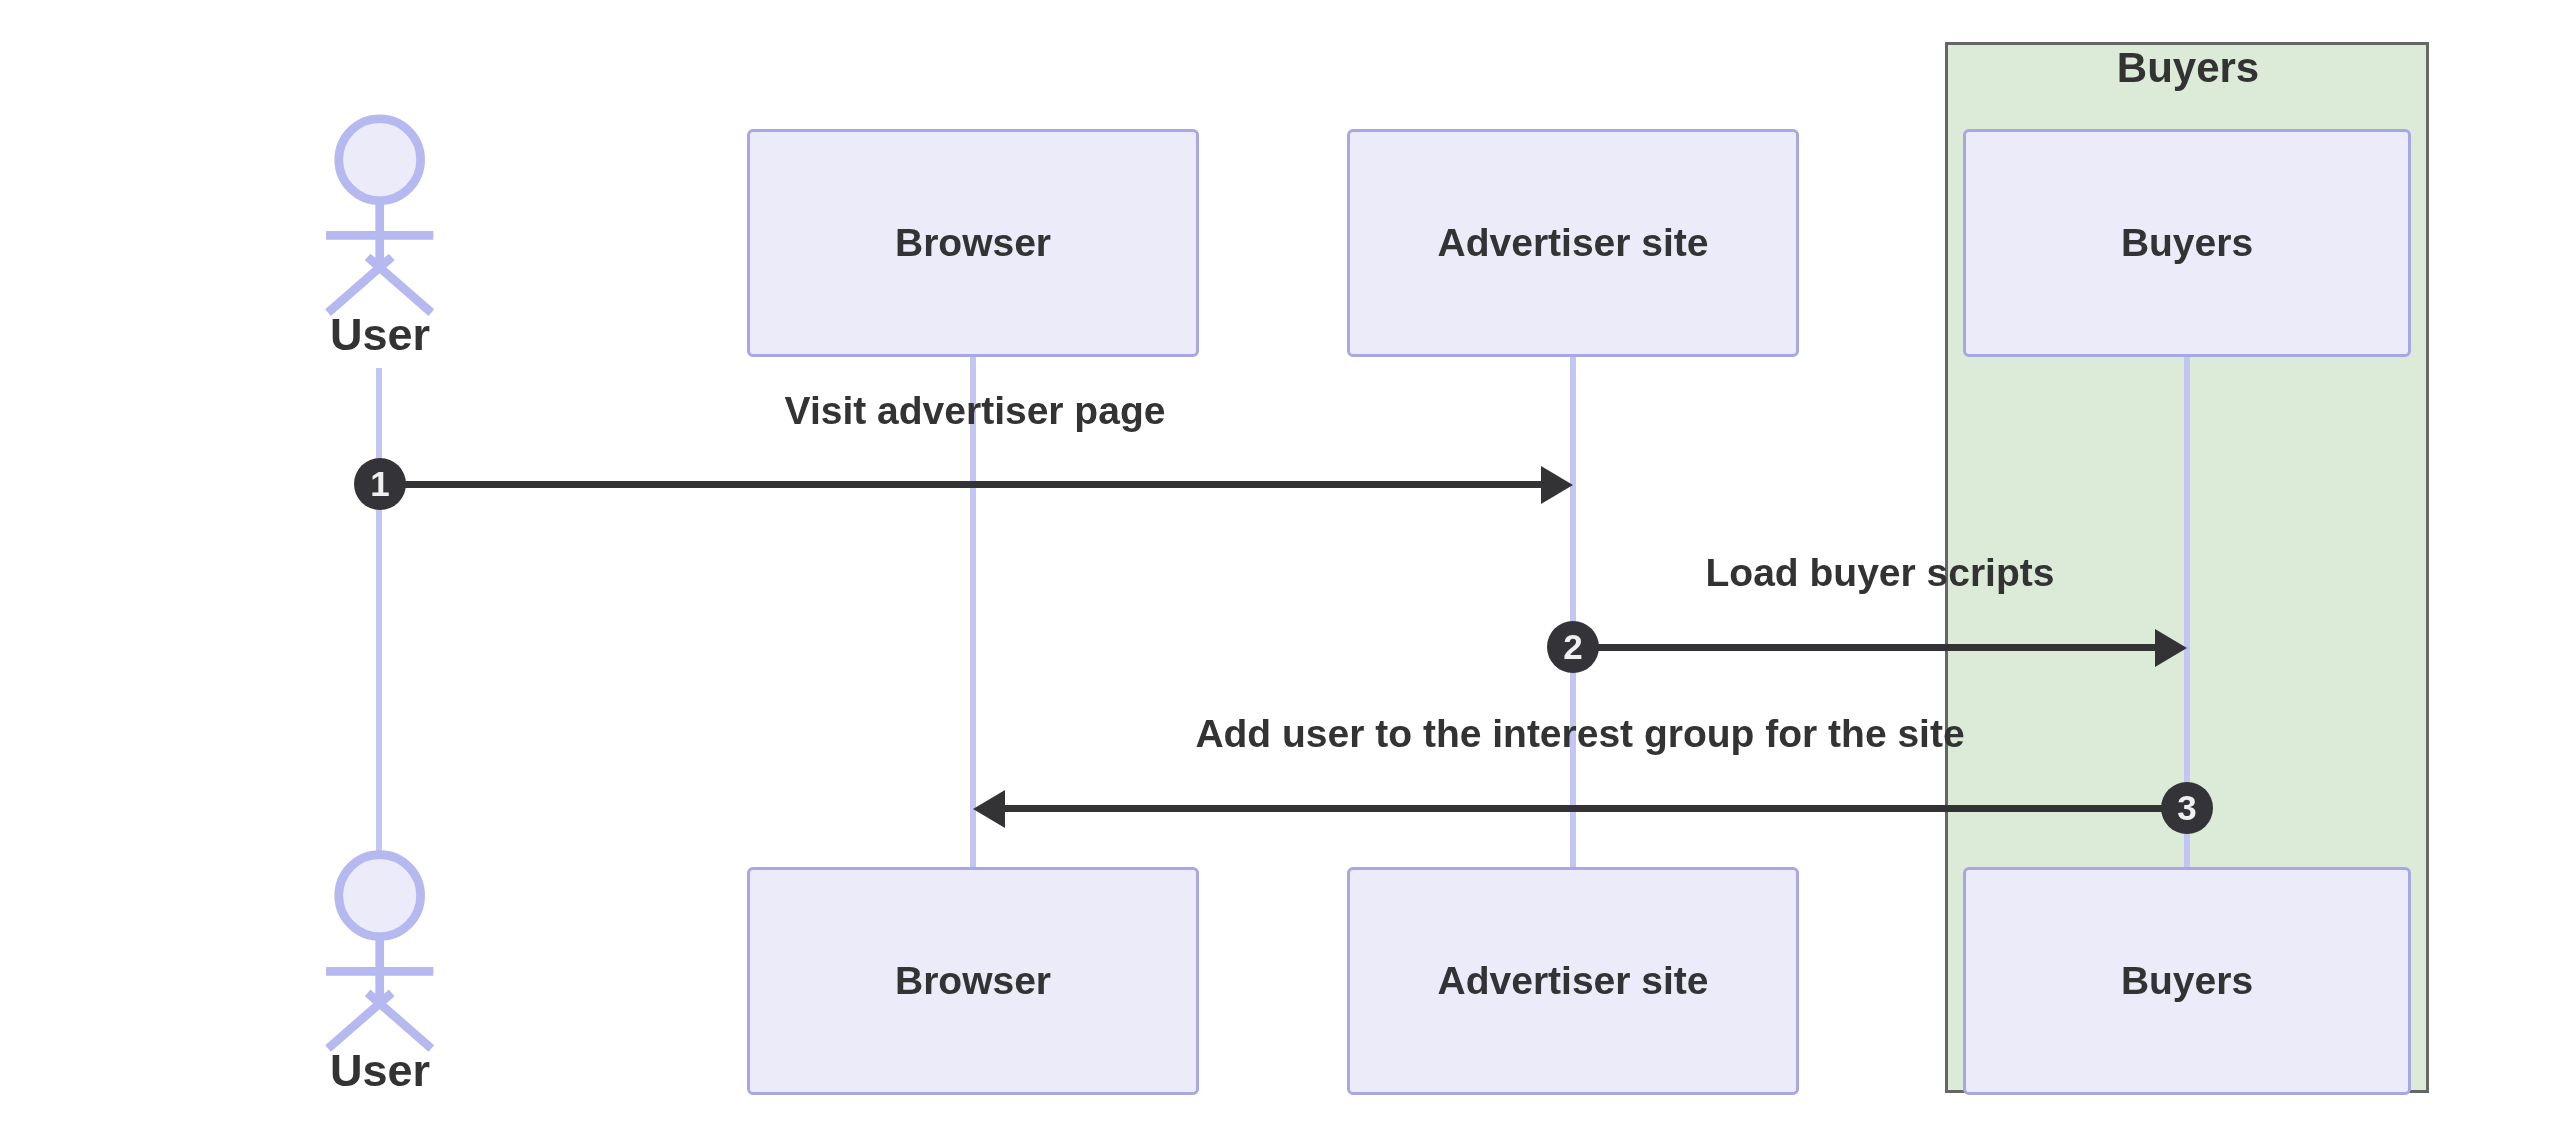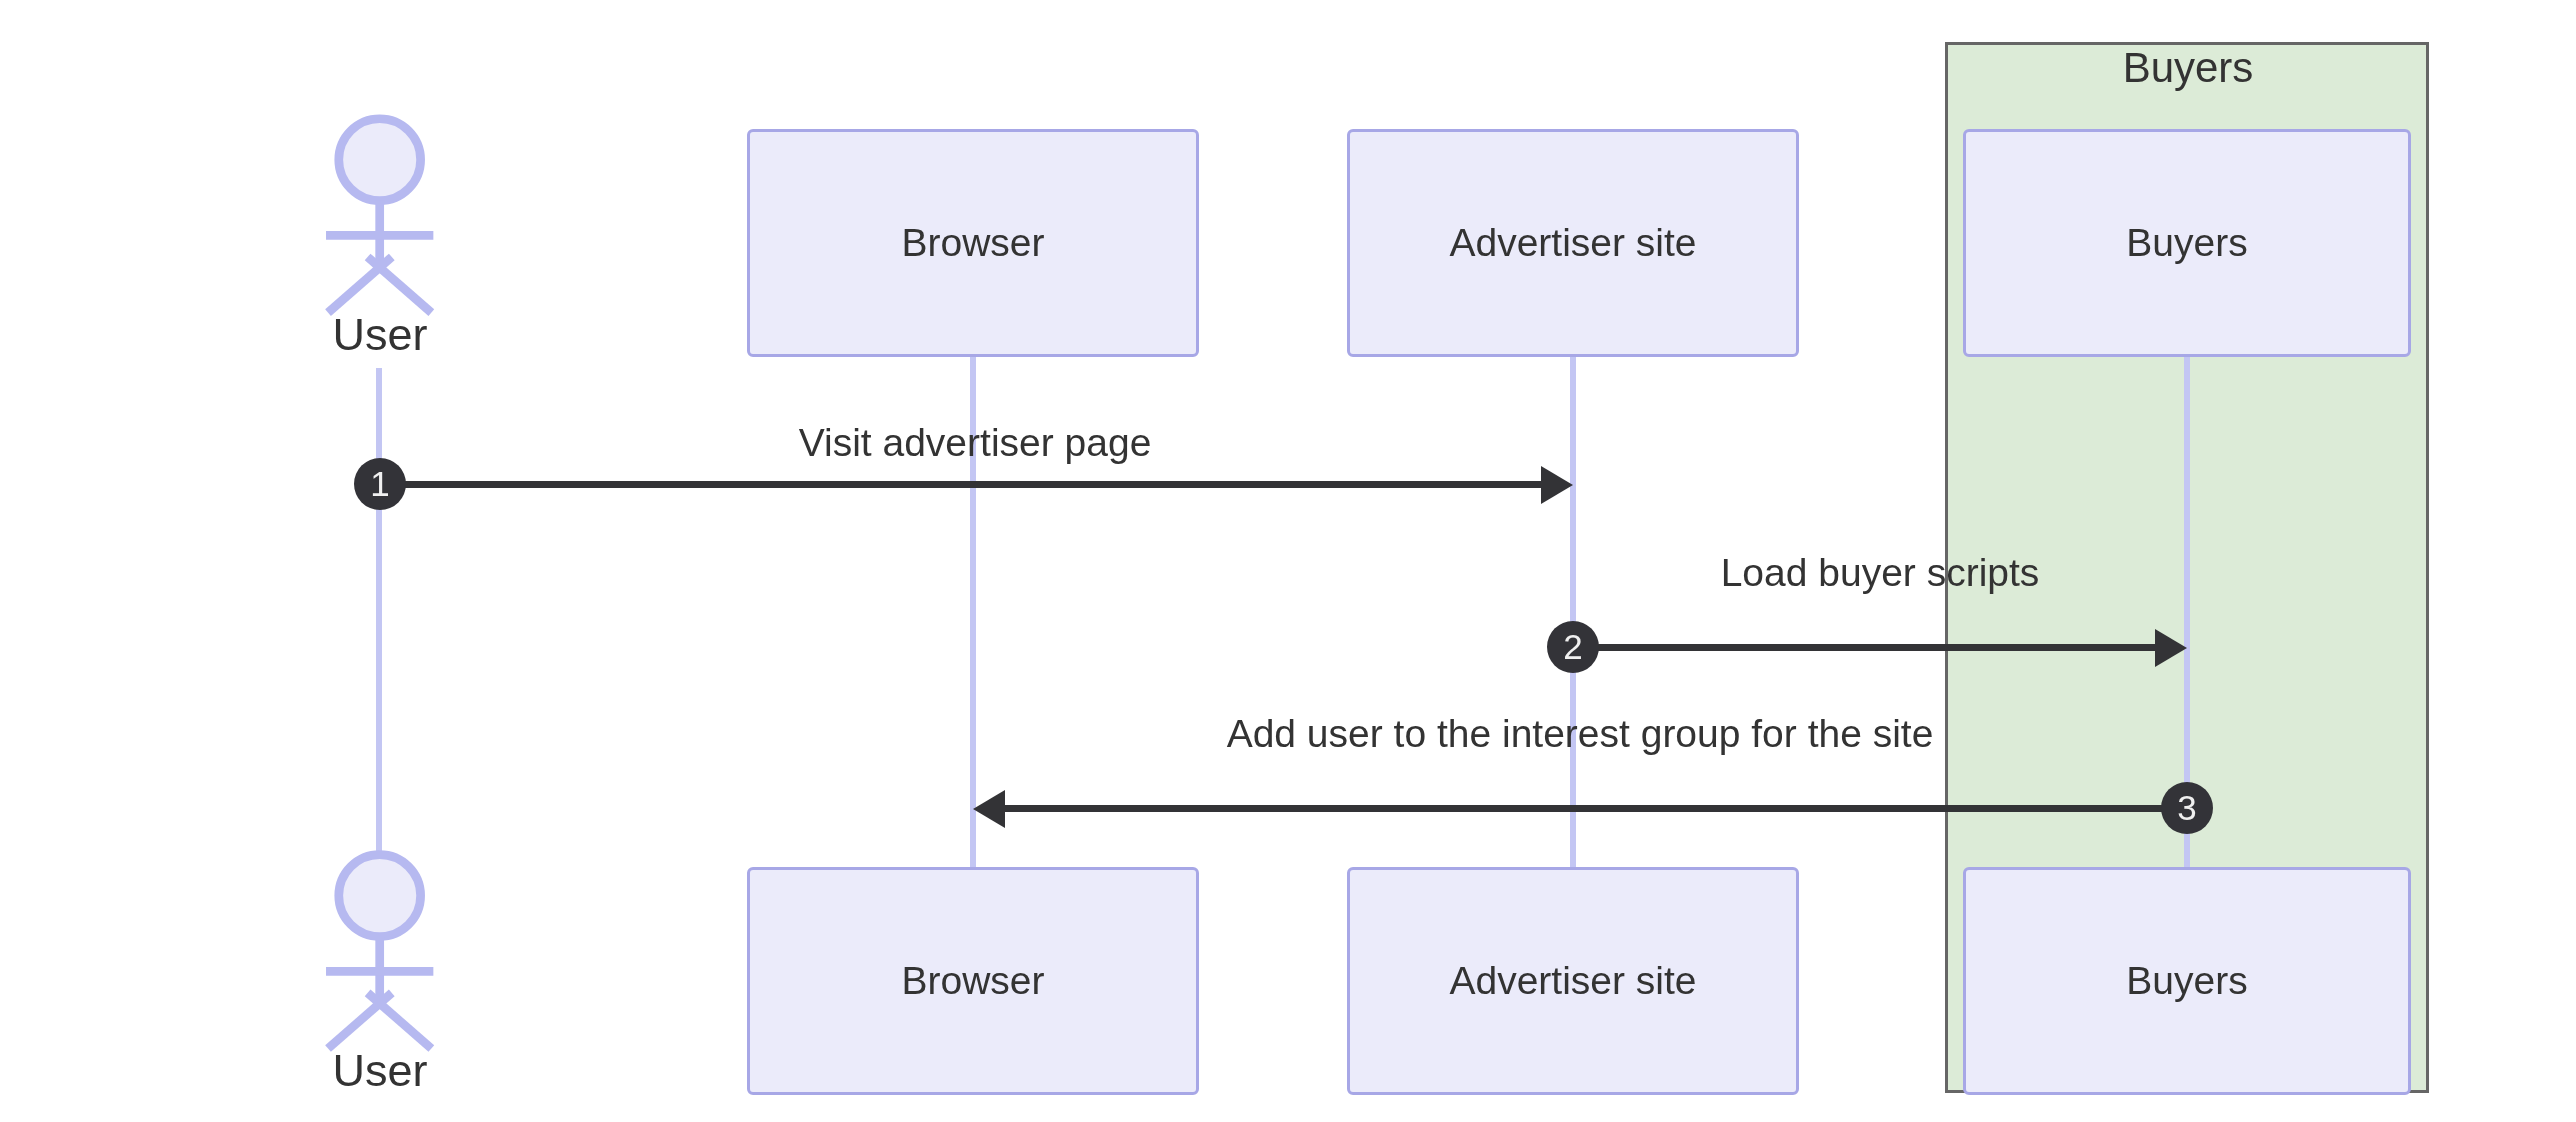--- a/index.html
+++ b/index.html
@@ -3,20 +3,21 @@
 <meta charset="utf-8">
 <style>
   html,body{margin:0;padding:0;background:#ffffff;}
   #canvas{
     position:relative;
     width:2576px;height:1123px;
     background:#ffffff;
     font-family:"Liberation Sans", sans-serif;
     color:#333333;
     overflow:hidden;
+    font-weight:bold;
   }
   
   .group-box{
     position:absolute;
     left:1945px;top:42px;width:484px;height:1051px;
     background:#dcebd7;
     border:3.4px solid #666666;
     box-sizing:border-box;
     z-index:1;
   }
@@ -90,21 +91,21 @@
   .arrowhead.right{border-left:32px solid #333336;}
   .arrowhead.left{border-right:32px solid #333336;}
   .badge{
     position:absolute;width:52px;height:52px;border-radius:50%;
     background:#333338;
     display:flex;align-items:center;justify-content:center;
     font-size:35px;color:#f0f0f0;
     z-index:6;
   }
   
-  .m1-label{left:975px;top:388px;margin-top:32px;}
+  .m1-label{left:975px;top:388px;}
   .m1-line{left:380px;top:481px;width:1170px;}
   .m1-head{left:1541px;top:466px;}
   .m1-badge{left:354px;top:458px;}
   
   .m2-label{left:1880px;top:550px;}
   .m2-line{left:1573px;top:644px;width:590px;}
   .m2-head{left:2155px;top:629px;}
   .m2-badge{left:1547px;top:621px;}
   
   .m3-label{left:1580px;top:711px;text-align:center;}

